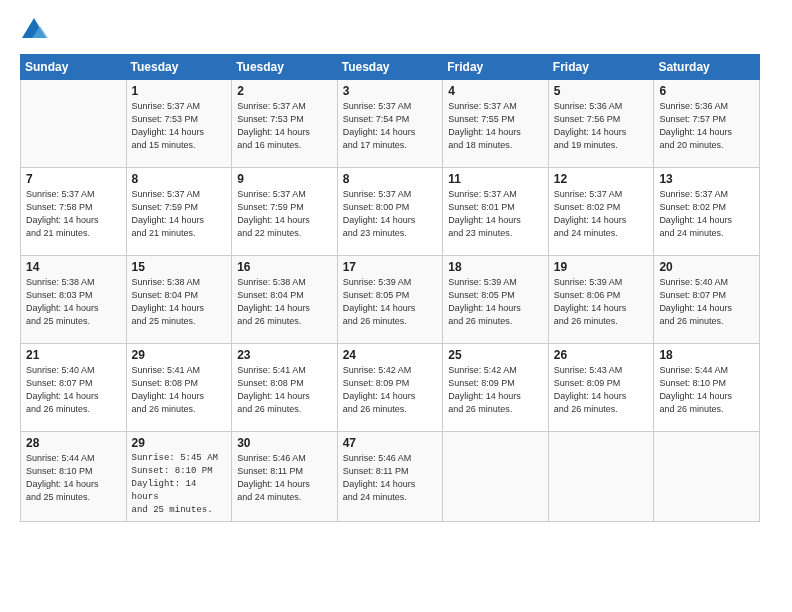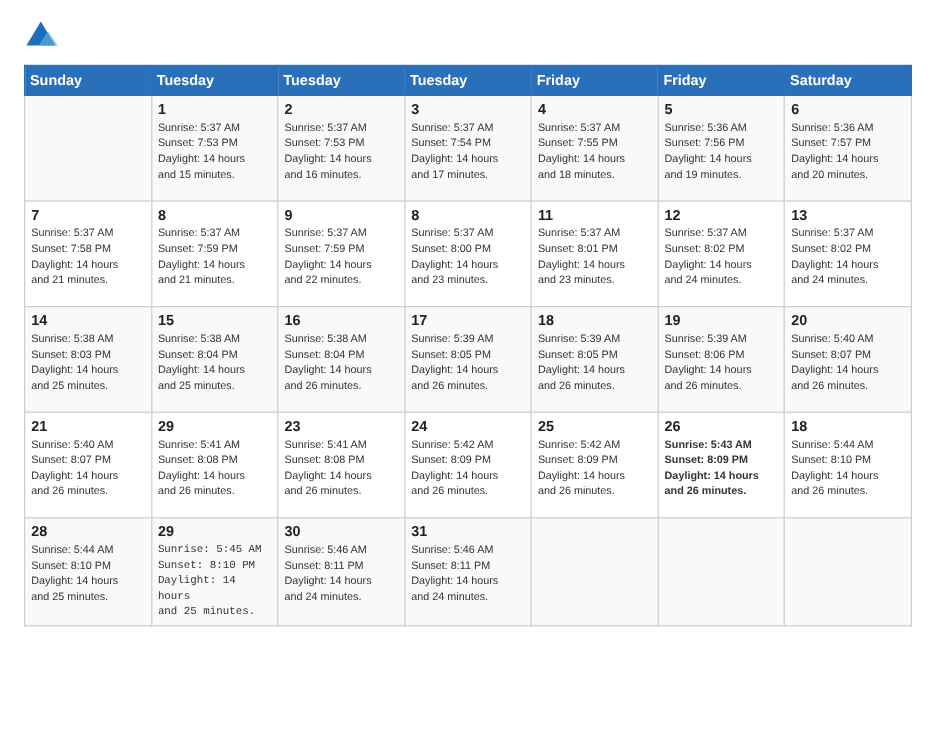--- a/index.html
+++ b/index.html
@@ -307,21 +307,21 @@
           </td>
           <td>
             <span class="day-num">25</span>
             <div class="day-info" style="white-space: pre-line;">Sunrise: 5:42 AM
 Sunset: 8:09 PM
 Daylight: 14 hours
 and 26 minutes.</div>
           </td>
           <td>
             <span class="day-num">26</span>
-            <div class="day-info" style="white-space: pre-line; font-weight: bold;">Sunrise: 5:43 AM
+            <div class="day-info" style="white-space: pre-line;">Sunrise: 5:43 AM
 Sunset: 8:09 PM
 Daylight: 14 hours
 and 26 minutes.</div>
           </td>
           <td>
             <span class="day-num">18</span>
             <div class="day-info" style="white-space: pre-line;">Sunrise: 5:44 AM
 Sunset: 8:10 PM
 Daylight: 14 hours
 and 26 minutes.</div>
@@ -343,21 +343,21 @@
 and 25 minutes.</div>
           </td>
           <td>
             <span class="day-num">30</span>
             <div class="day-info" style="white-space: pre-line;">Sunrise: 5:46 AM
 Sunset: 8:11 PM
 Daylight: 14 hours
 and 24 minutes.</div>
           </td>
           <td>
-            <span class="day-num">31</span>
+            <span class="day-num">47</span>
             <div class="day-info" style="white-space: pre-line;">Sunrise: 5:46 AM
 Sunset: 8:11 PM
 Daylight: 14 hours
 and 24 minutes.</div>
           </td>
           <td class="empty-cell"></td>
           <td class="empty-cell"></td>
           <td class="empty-cell"></td>
         </tr>
       </tbody>

